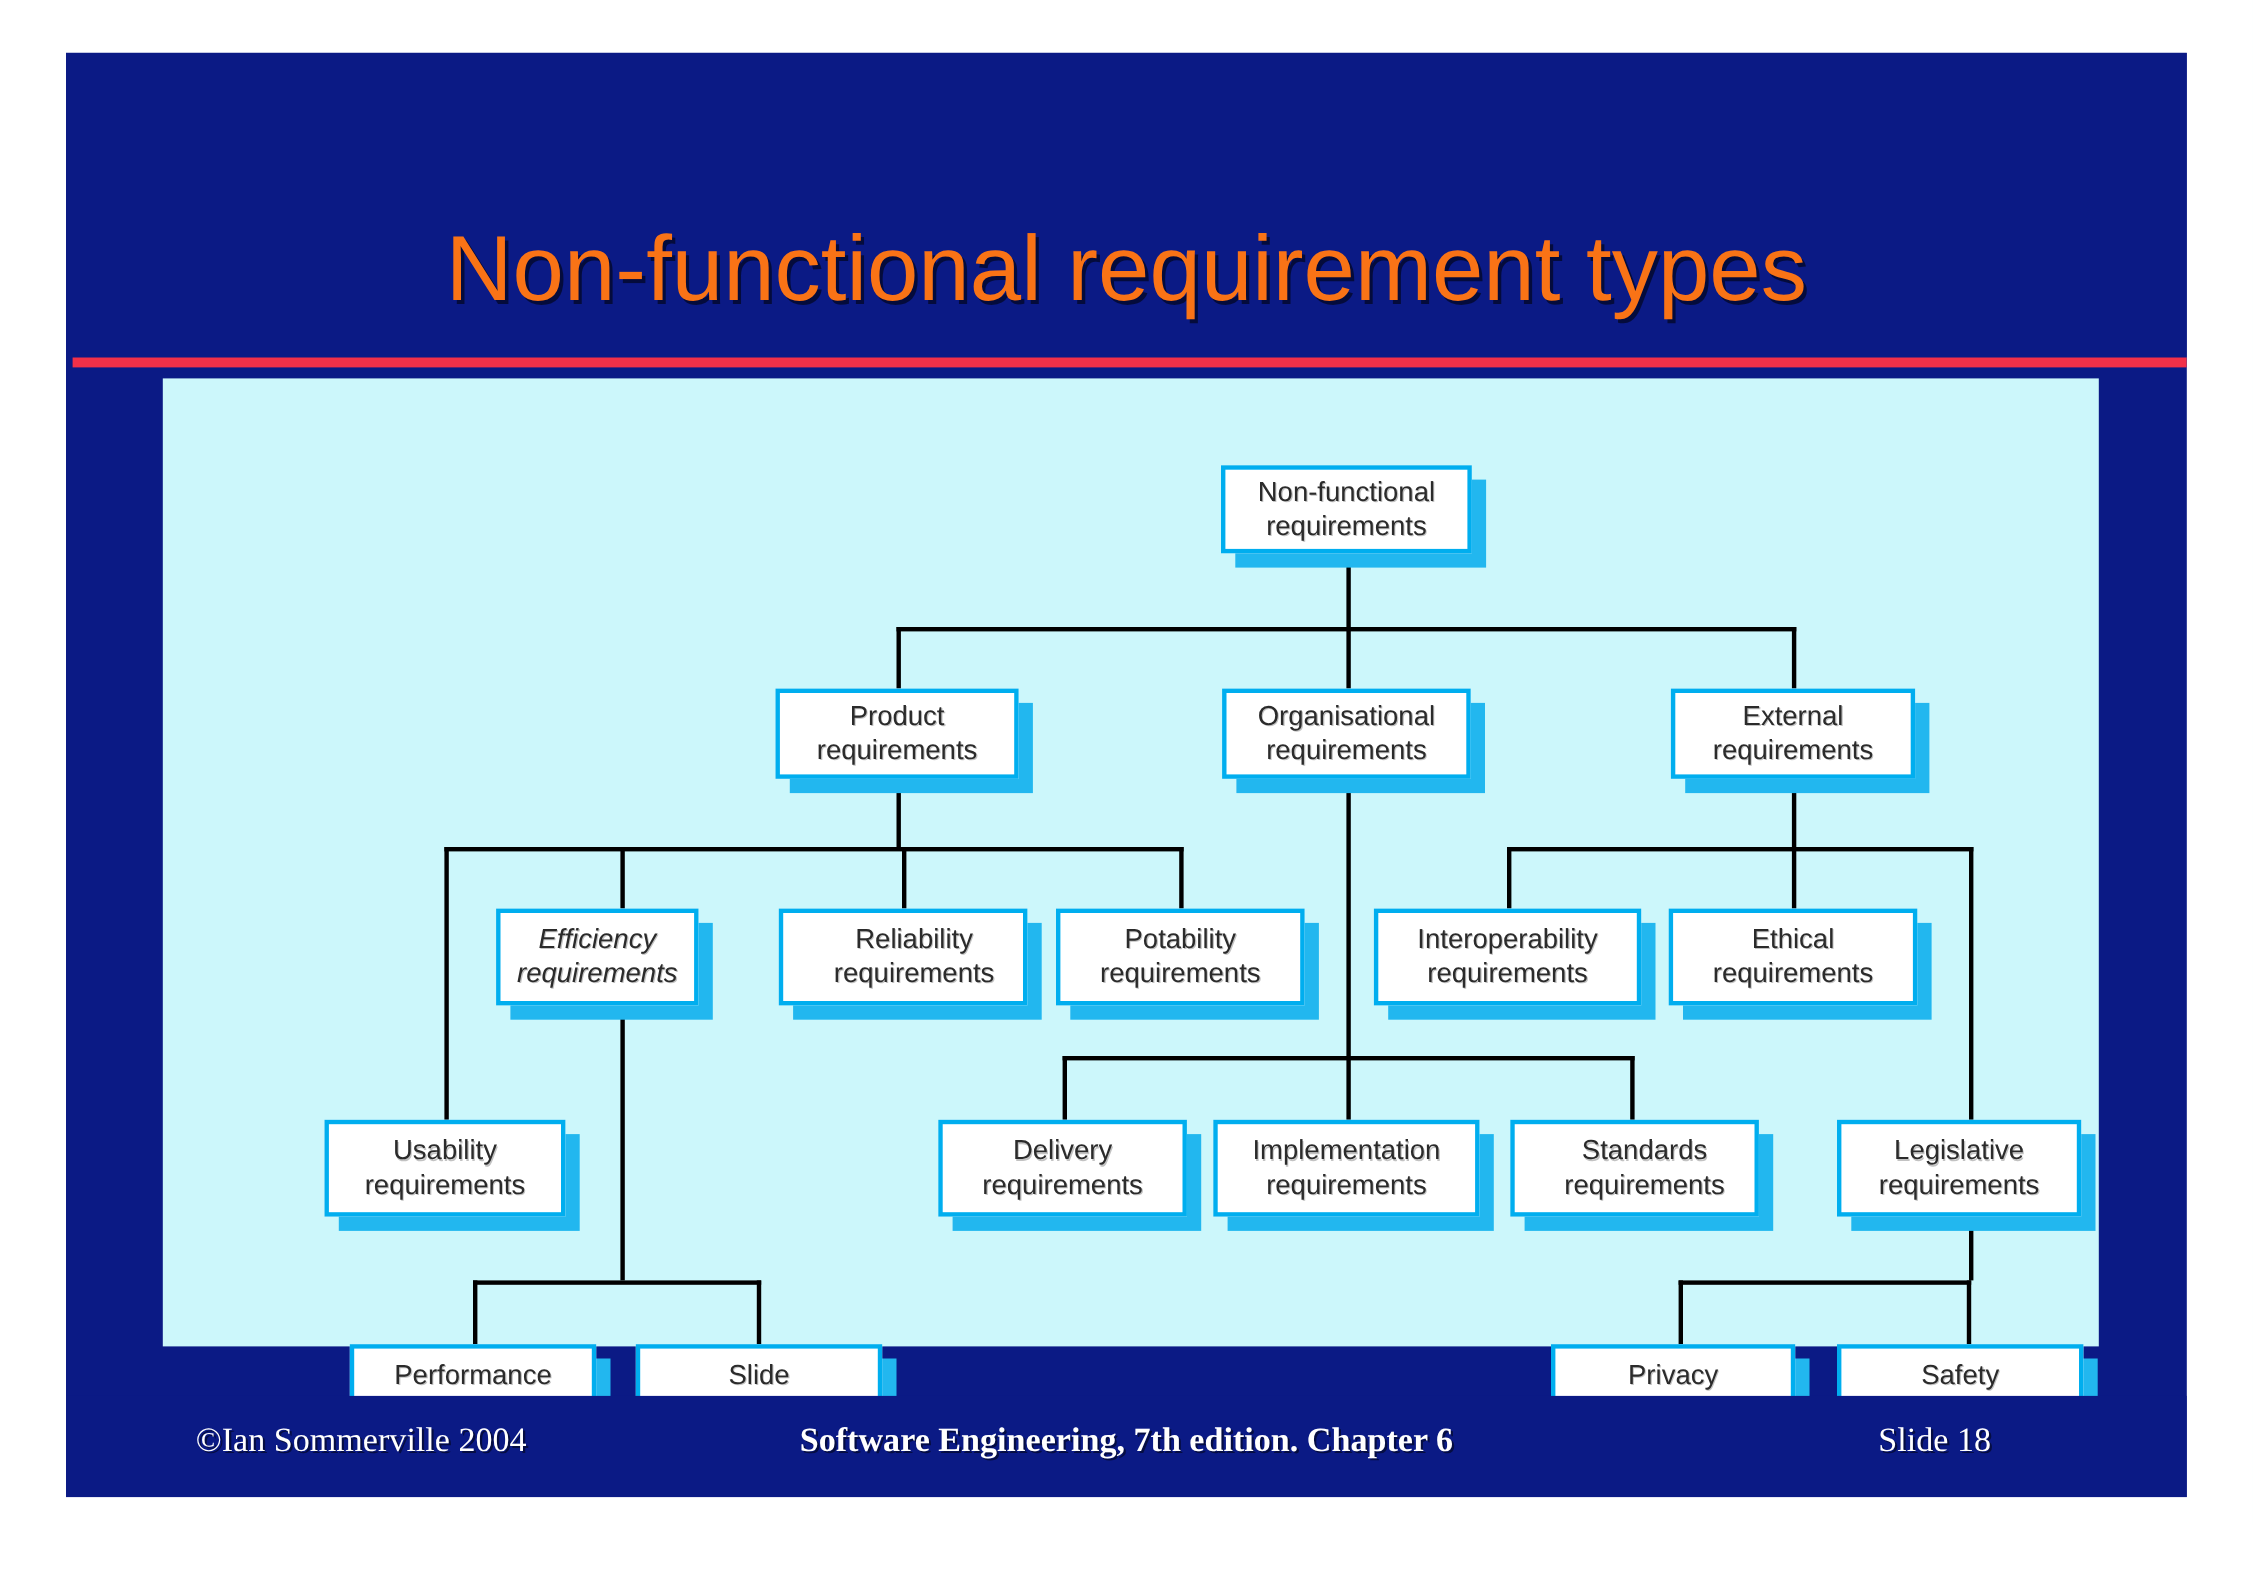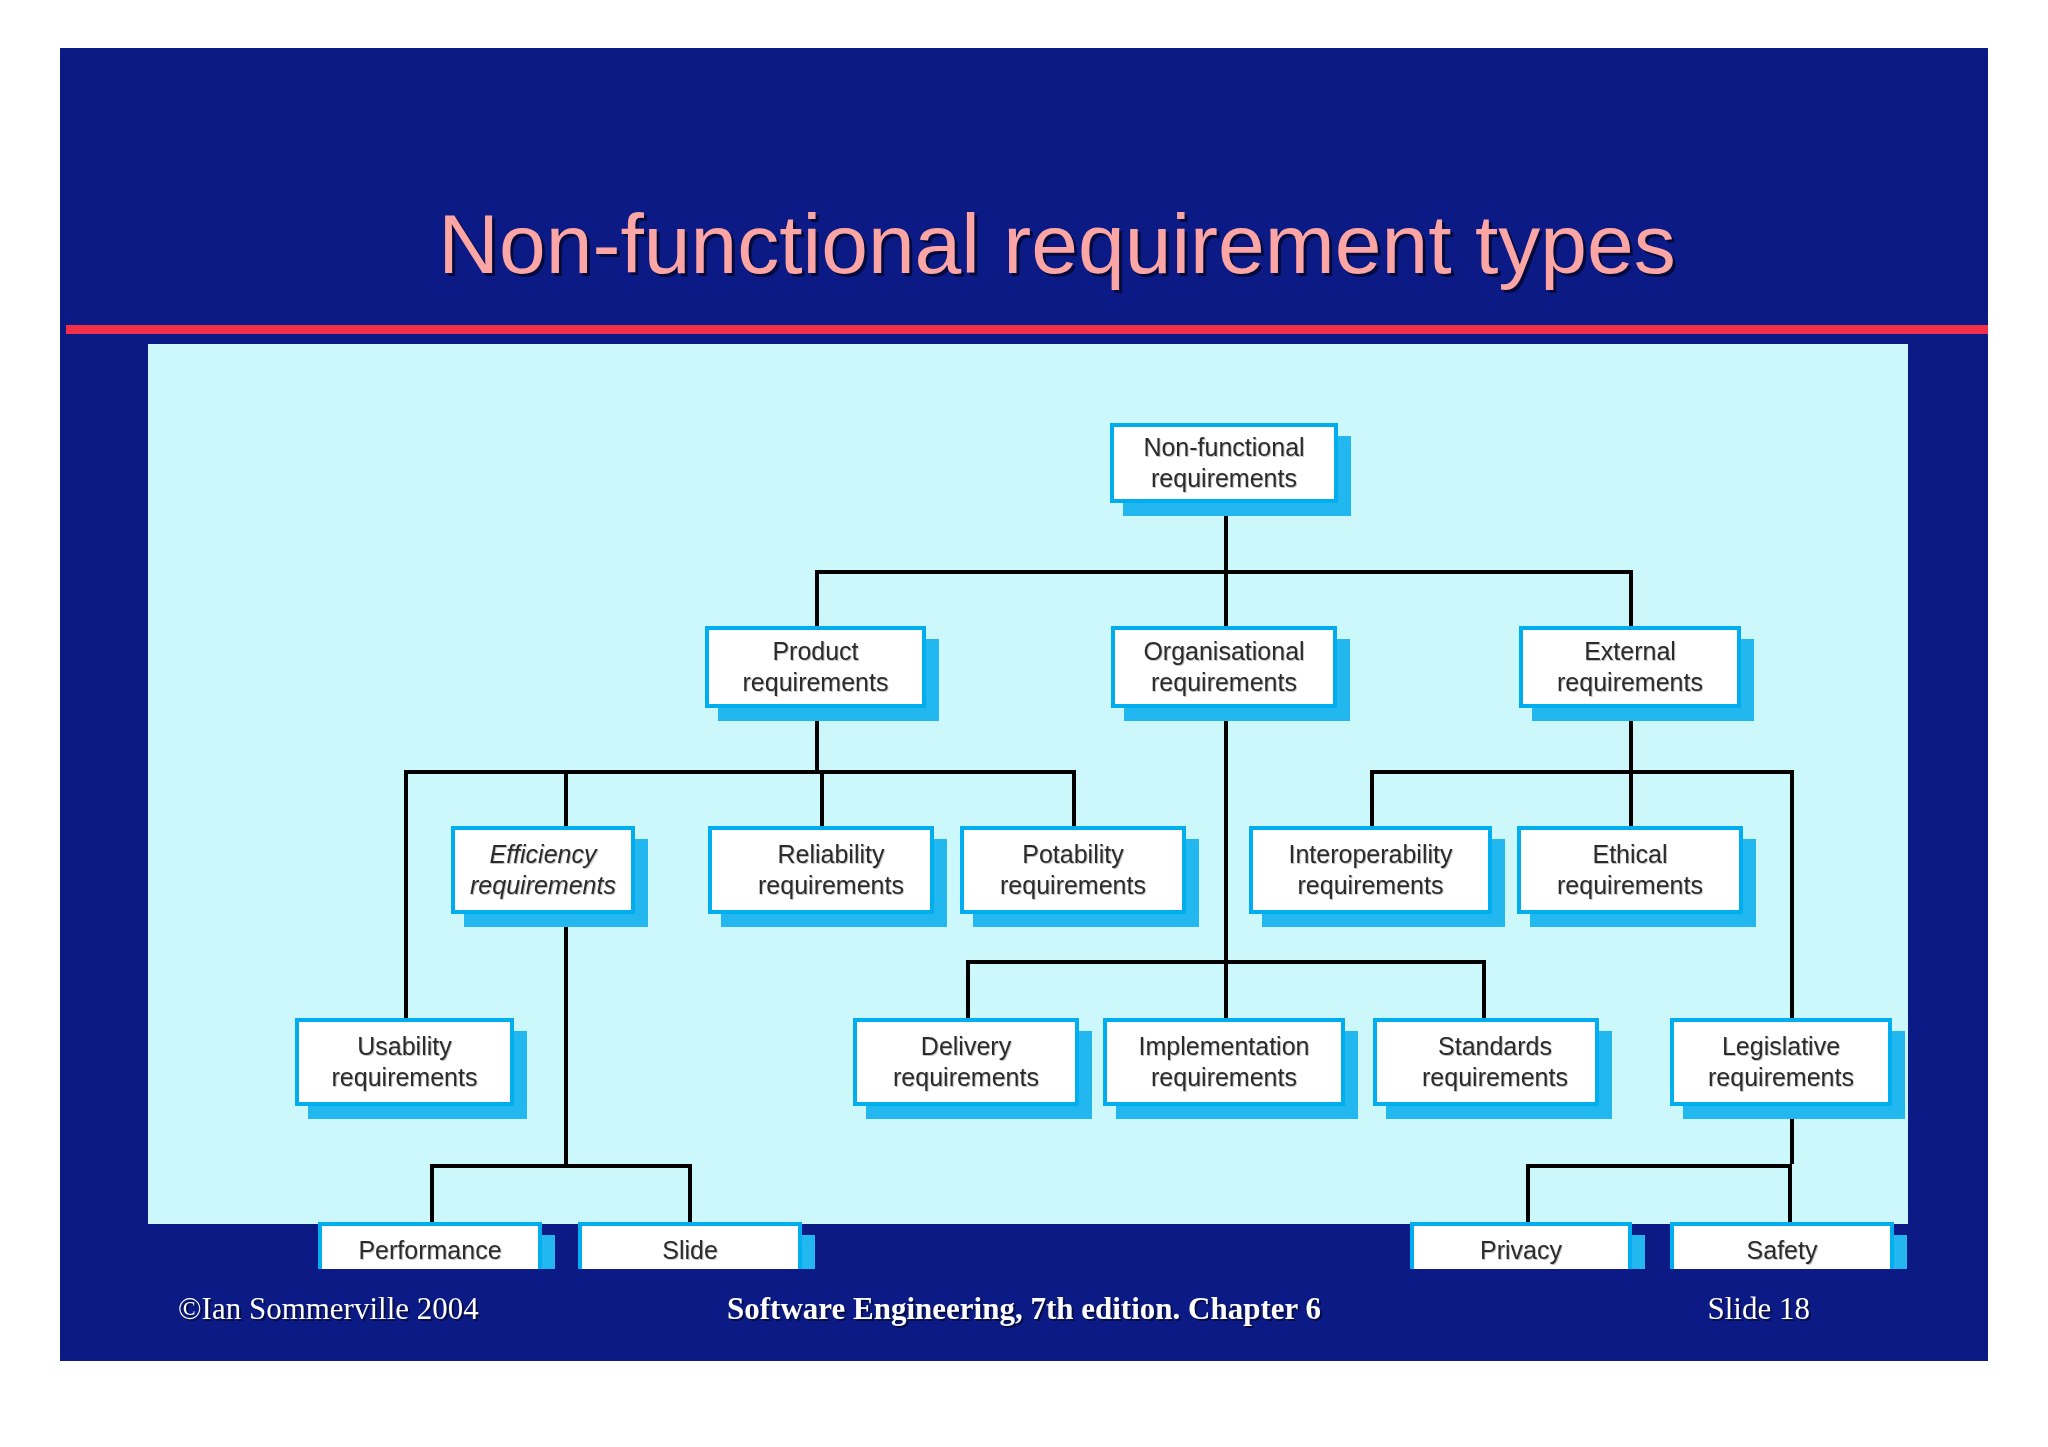--- a/index.html
+++ b/index.html
@@ -2,23 +2,23 @@
 <html><head>
 <meta charset="utf-8">
 <style>
   html,body{margin:0;padding:0;background:#ffffff;}
   body{width:2048px;height:1447px;font-family:"Liberation Sans",sans-serif;}
 
   #slide{position:absolute;left:60px;top:48px;width:1928px;height:1313px;background:#0b1a85;overflow:hidden;}
 
   #title-bar{position:absolute;left:0;top:0;width:100%;height:277px;background:#0b1a85;}
   #slide-title{position:absolute;left:0;top:148px;width:100%;text-align:center;
-      color:#fca5a5;font-size:84px;line-height:96px;letter-spacing:0px;
+      color:#f97316;font-size:84px;line-height:96px;letter-spacing:0px;
       font-family:"Liberation Sans",sans-serif;font-weight:400;
-      text-shadow:3px 3px 0 rgba(0,0,0,.55);margin-left:33px;}
+      text-shadow:3px 3px 0 rgba(0,0,0,.55);}
 
   #title-rule{position:absolute;left:6px;top:277px;width:1922px;height:9px;background:#f23049;}
 
   #canvas{position:absolute;left:88px;top:296px;width:1760px;height:880px;background:#ccf7fb;}
 
   
   .ln{position:absolute;background:#000000;}
   .lnv{width:4px;}
   .lnh{height:4px;}
 

